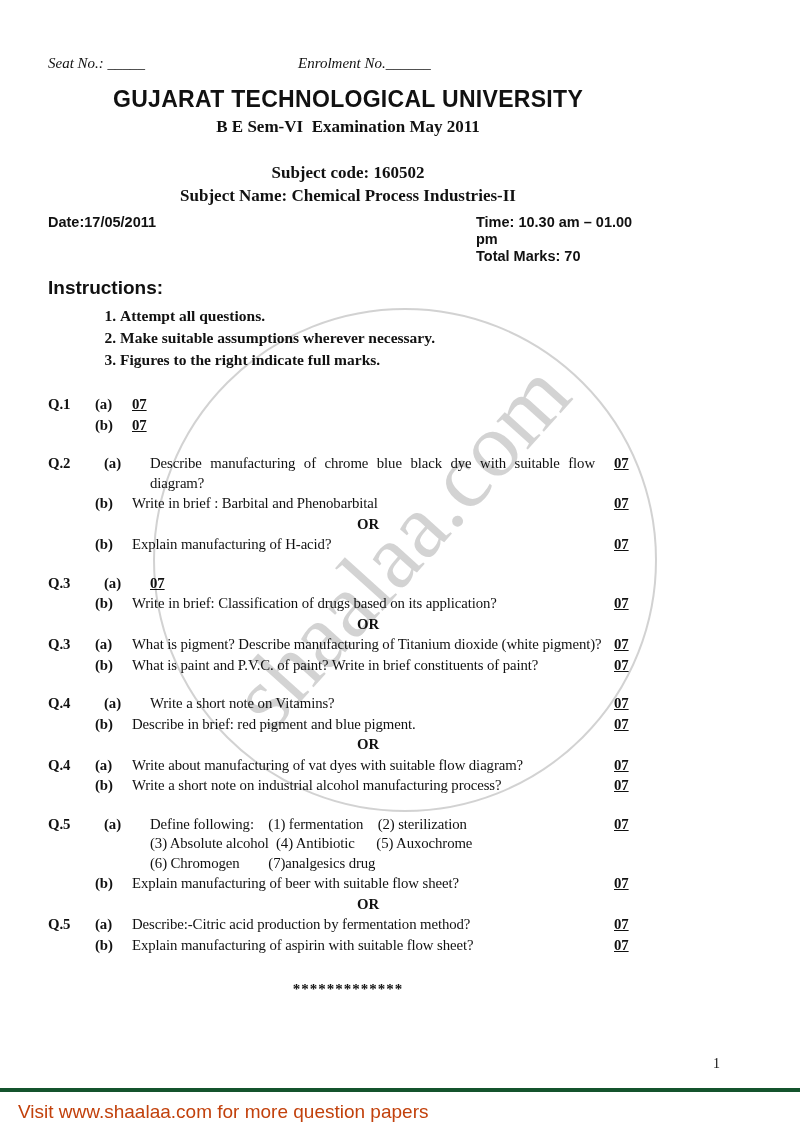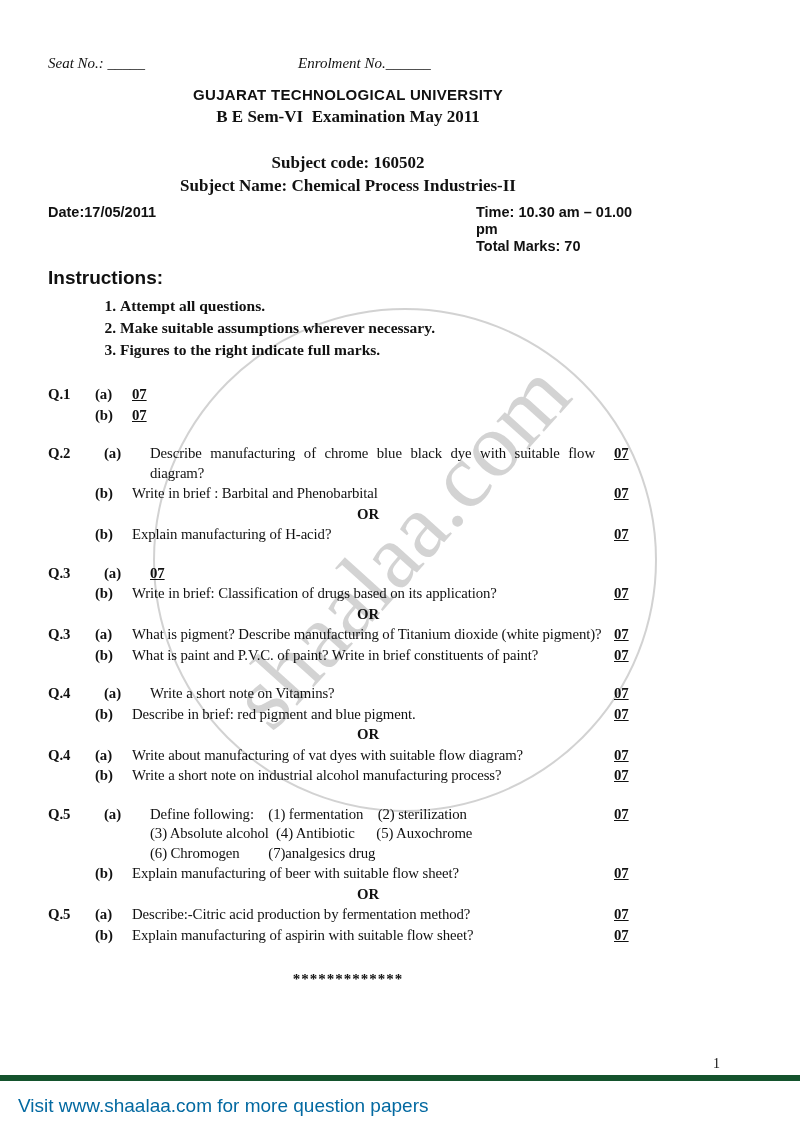--- a/index.html
+++ b/index.html
@@ -22,21 +22,21 @@
     font-family:"Liberation Serif", serif; white-space:nowrap; z-index:0;
   }
 
   .content { position:relative; z-index:1; width:600px; margin-left:48px; padding-top:55px; }
 
   .topline { display:flex; font-style:italic; font-size:15px; }
   .topline .seat { width:250px; }
 
   .university {
     margin-top:14px; text-align:center;
-    font-family:"Liberation Sans", sans-serif; font-weight:bold; font-size:15px; letter-spacing:.3px;
+    font-family:"Liberation Sans", sans-serif; font-weight:bold; font-size:23px; letter-spacing:.3px;
   }
   .examline  { margin-top:4px; text-align:center; font-weight:bold; font-size:17px; white-space:pre-wrap; }
   .subjcode  { margin-top:26px; text-align:center; font-weight:bold; font-size:17px; }
   .subjname  { margin-top:3px;  text-align:center; font-weight:bold; font-size:17px; }
 
   .meta-row {
     margin-top:8px; display:flex; justify-content:space-between;
     font-family:"Liberation Sans", sans-serif; font-weight:bold; font-size:14.5px; line-height:17px;gap:12px;
   }
   .meta-right { width:172px; }
@@ -55,24 +55,24 @@
   .qno, .qpart, .qmarks { font-weight:bold; }
   .qtext { text-align:justify; padding-right:10px; white-space:pre-wrap; }
   .qmarks { text-align:left;text-decoration:underline; }
   .or-row .or-label { grid-column:3; text-align:center; font-weight:bold; padding-right:10px; }
 
   .stars { margin-top:26px; text-align:center; font-weight:bold; font-size:15px; letter-spacing:1px; }
 
   .pageno { position:absolute; right:80px; bottom:16px; font-size:14px; z-index:1; }
 
   .site-footer {
-    position:absolute; left:0; bottom:0; width:800px; height:56px;
+    position:absolute; left:0; bottom:0; width:800px; height:43px;
     display:flex; align-items:center; padding-left:18px;
-    font-family:"Liberation Sans", sans-serif; font-size:19px; color:#0369a1;
-    border-top:6px solid #14532d; background:#fff;
+    font-family:"Liberation Sans", sans-serif; font-size:19px; color:#c2410c;
+    border-top:4px solid #14532d; background:#fff;
   }
 </style>
 </head>
 <body>
 
 <div class="sheet">
   <div class="wm-circle"></div>
   <div class="wm-text">shaalaa.com</div>
 
   <div class="content">

